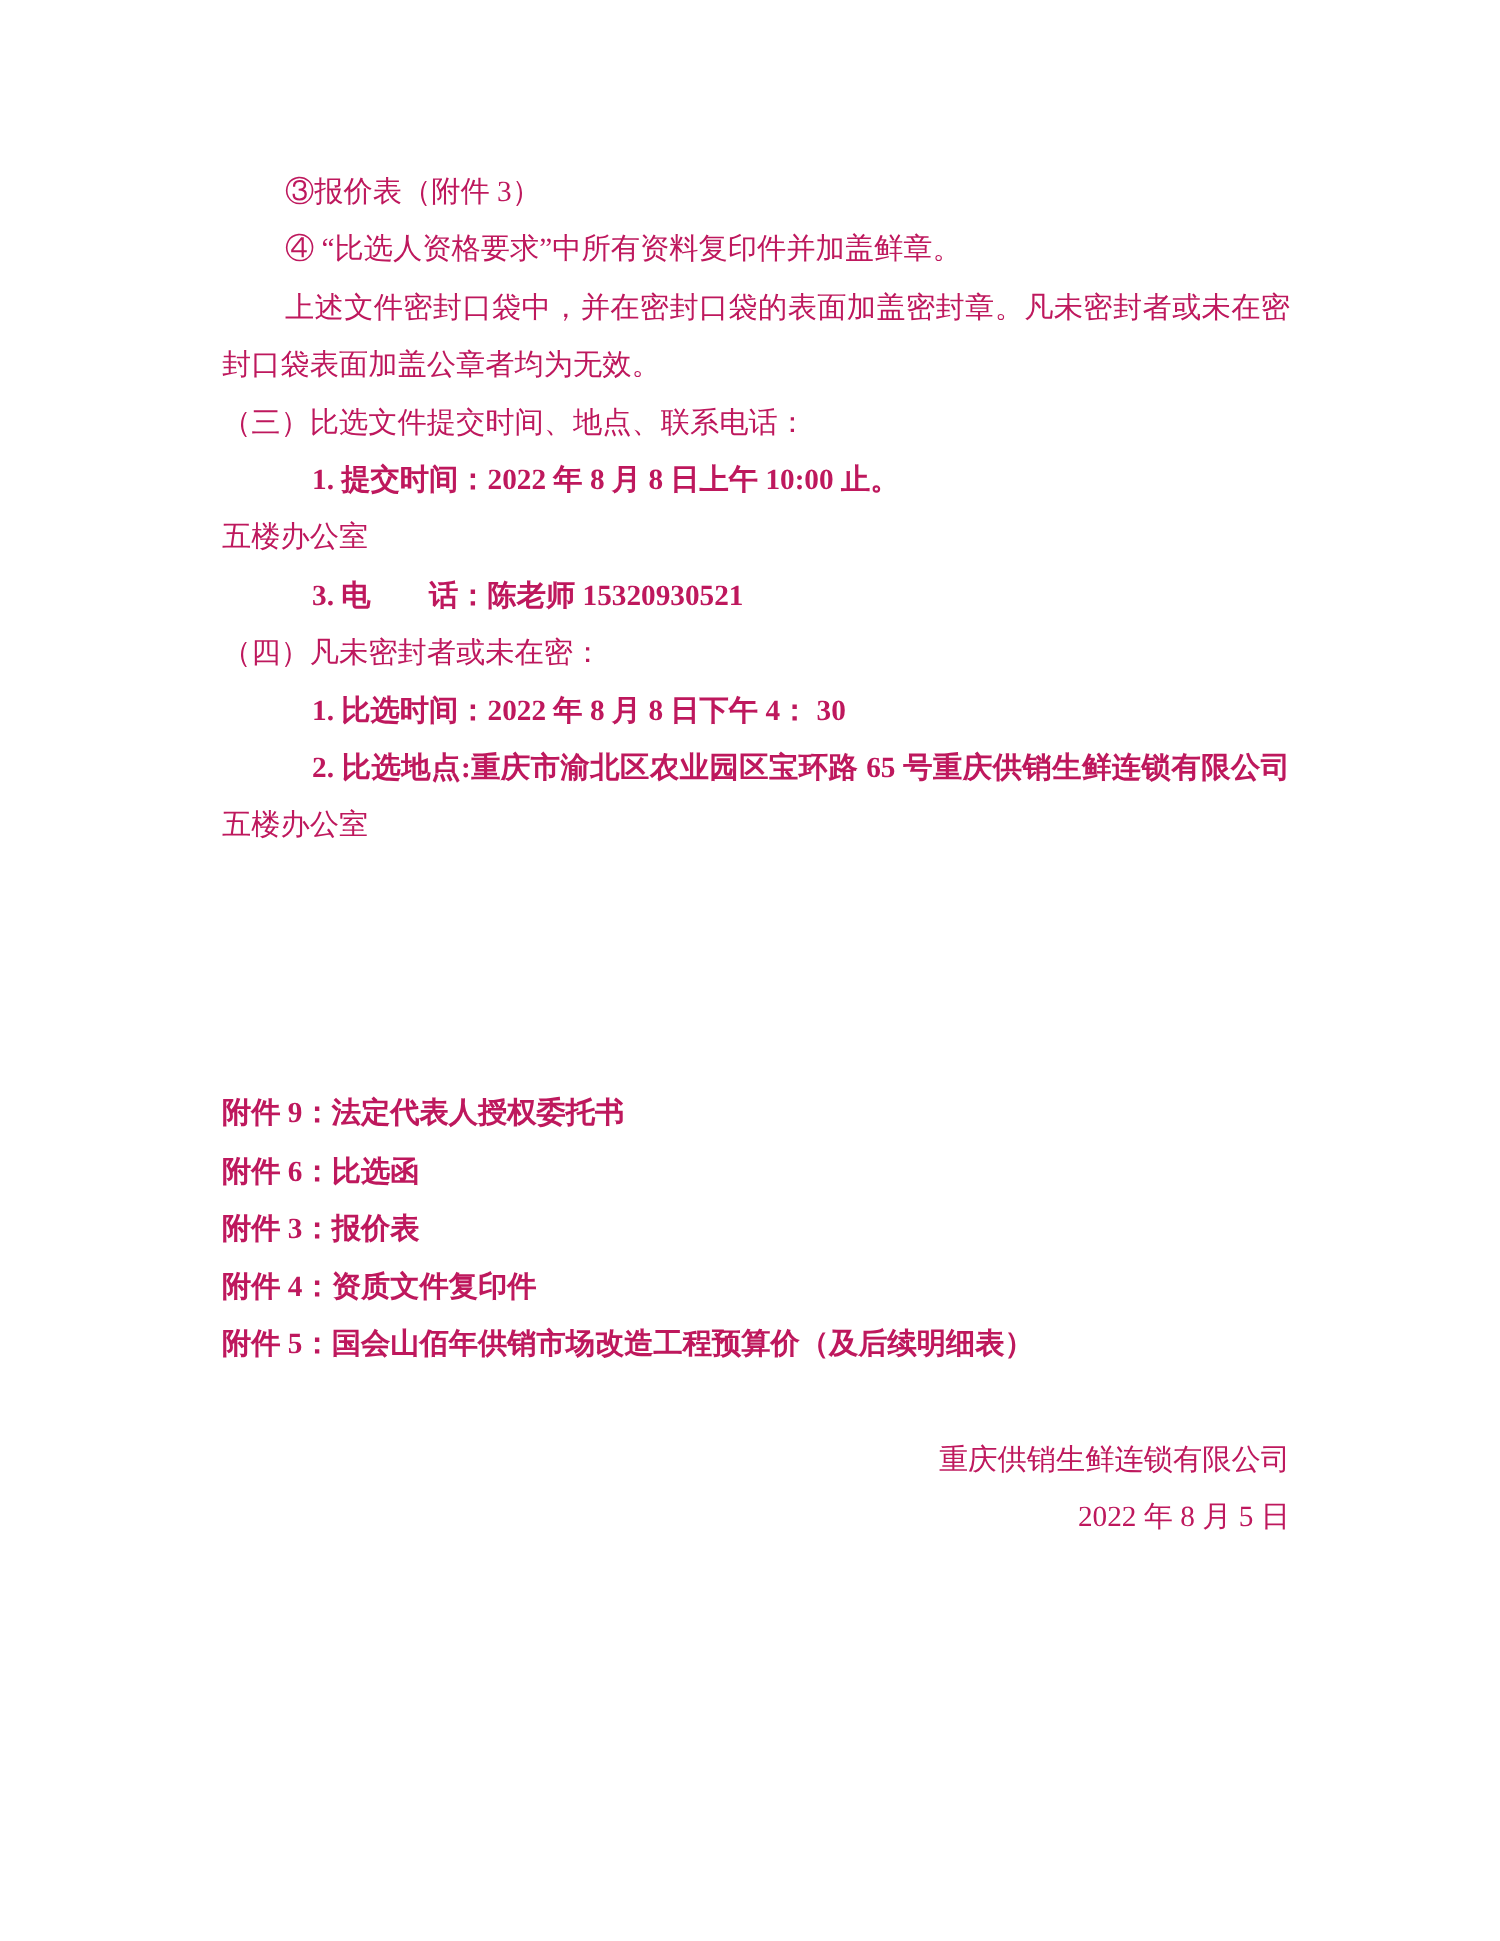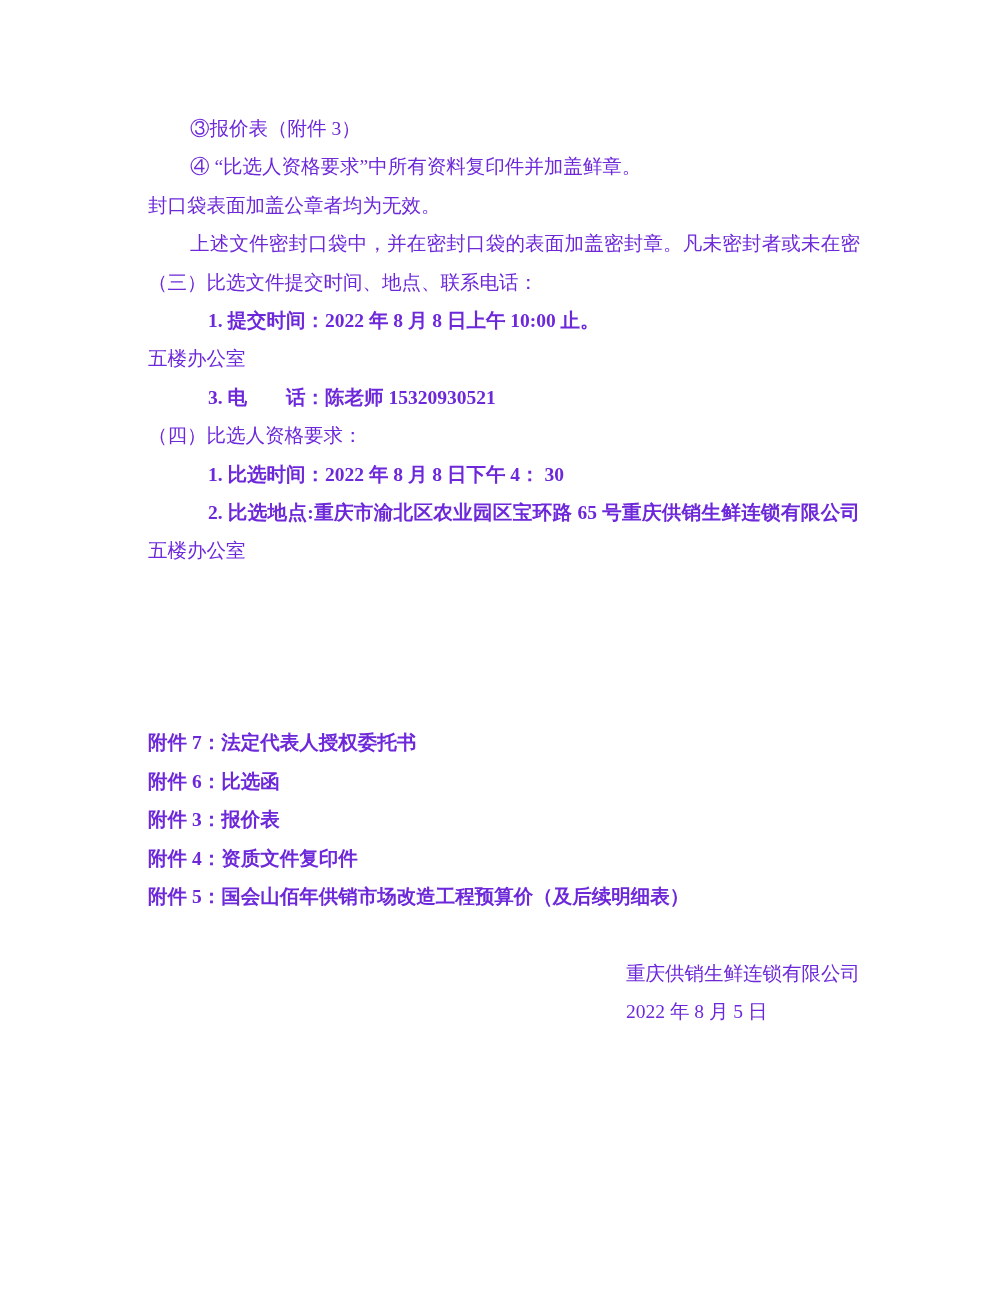--- a/index.html
+++ b/index.html
@@ -3,21 +3,21 @@
 <meta charset="utf-8">
 <style>
   * { margin: 0; padding: 0; box-sizing: border-box; }
   html, body { background: #e8e8e8; }
   .page {
     position: relative;
     width: 1000px;
     height: 1294px;
     margin: 0 auto;
     background: #ffffff;
-    color: #6d28d9;
+    color: #be185d;
     font-family: "Liberation Serif", "DejaVu Serif", serif;
     overflow: hidden;
   }
   .content {
     padding: 110px 140px 0 148px;
     font-size: 19.5px;
     line-height: 38.4px;
   }
   .line {
     min-height: 38.4px;
@@ -27,47 +27,47 @@
   .stretch {
     text-align: justify;
     text-align-last: justify;
   }
   .gap-lines-4 { height: 153.6px; }
   .gap-lines-1 { height: 38.4px; }
   .attach .line { font-weight: 700; }
   .signature {
     width: max-content;
     margin-left: auto;
-    text-align: left;
+    text-align: right;
   }
   .signature .line { white-space: nowrap; }
 </style>
 </head>
 <body>
 
 <div class="page">
   <div class="content">
 
     <div class="line ind-a">③报价表（附件 3）</div>
     <div class="line ind-a">④ “比选人资格要求”中所有资料复印件并加盖鲜章。</div>
+    <div class="line ind-a stretch">上述文件密封口袋中，并在密封口袋的表面加盖密封章。凡未密封者或未在密</div>
     <div class="line">封口袋表面加盖公章者均为无效。</div>
-    <div class="line ind-a stretch">上述文件密封口袋中，并在密封口袋的表面加盖密封章。凡未密封者或未在密</div>
     <div class="line">（三）比选文件提交时间、地点、联系电话：</div>
     <div class="line ind-b">1. 提交时间：2022 年 8 月 8 日上午 10:00 止。</div>
     <div class="line">五楼办公室</div>
     <div class="line ind-b">3. 电　　话：陈老师 15320930521</div>
-    <div class="line">（四）比选人资格要求：</div>
+    <div class="line">（四）凡未密封者或未在密：</div>
     <div class="line ind-b">1. 比选时间：2022 年 8 月 8 日下午 4： 30</div>
     <div class="line ind-b stretch">2. 比选地点:重庆市渝北区农业园区宝环路 65 号重庆供销生鲜连锁有限公司</div>
     <div class="line">五楼办公室</div>
 
     <div class="gap-lines-4"></div>
 
     <div class="attach">
-      <div class="line">附件 7：法定代表人授权委托书</div>
+      <div class="line">附件 9：法定代表人授权委托书</div>
       <div class="line">附件 6：比选函</div>
       <div class="line">附件 3：报价表</div>
       <div class="line">附件 4：资质文件复印件</div>
       <div class="line">附件 5：国会山佰年供销市场改造工程预算价（及后续明细表）</div>
     </div>
 
     <div class="gap-lines-1"></div>
 
     <div class="signature">
       <div class="line">重庆供销生鲜连锁有限公司</div>

